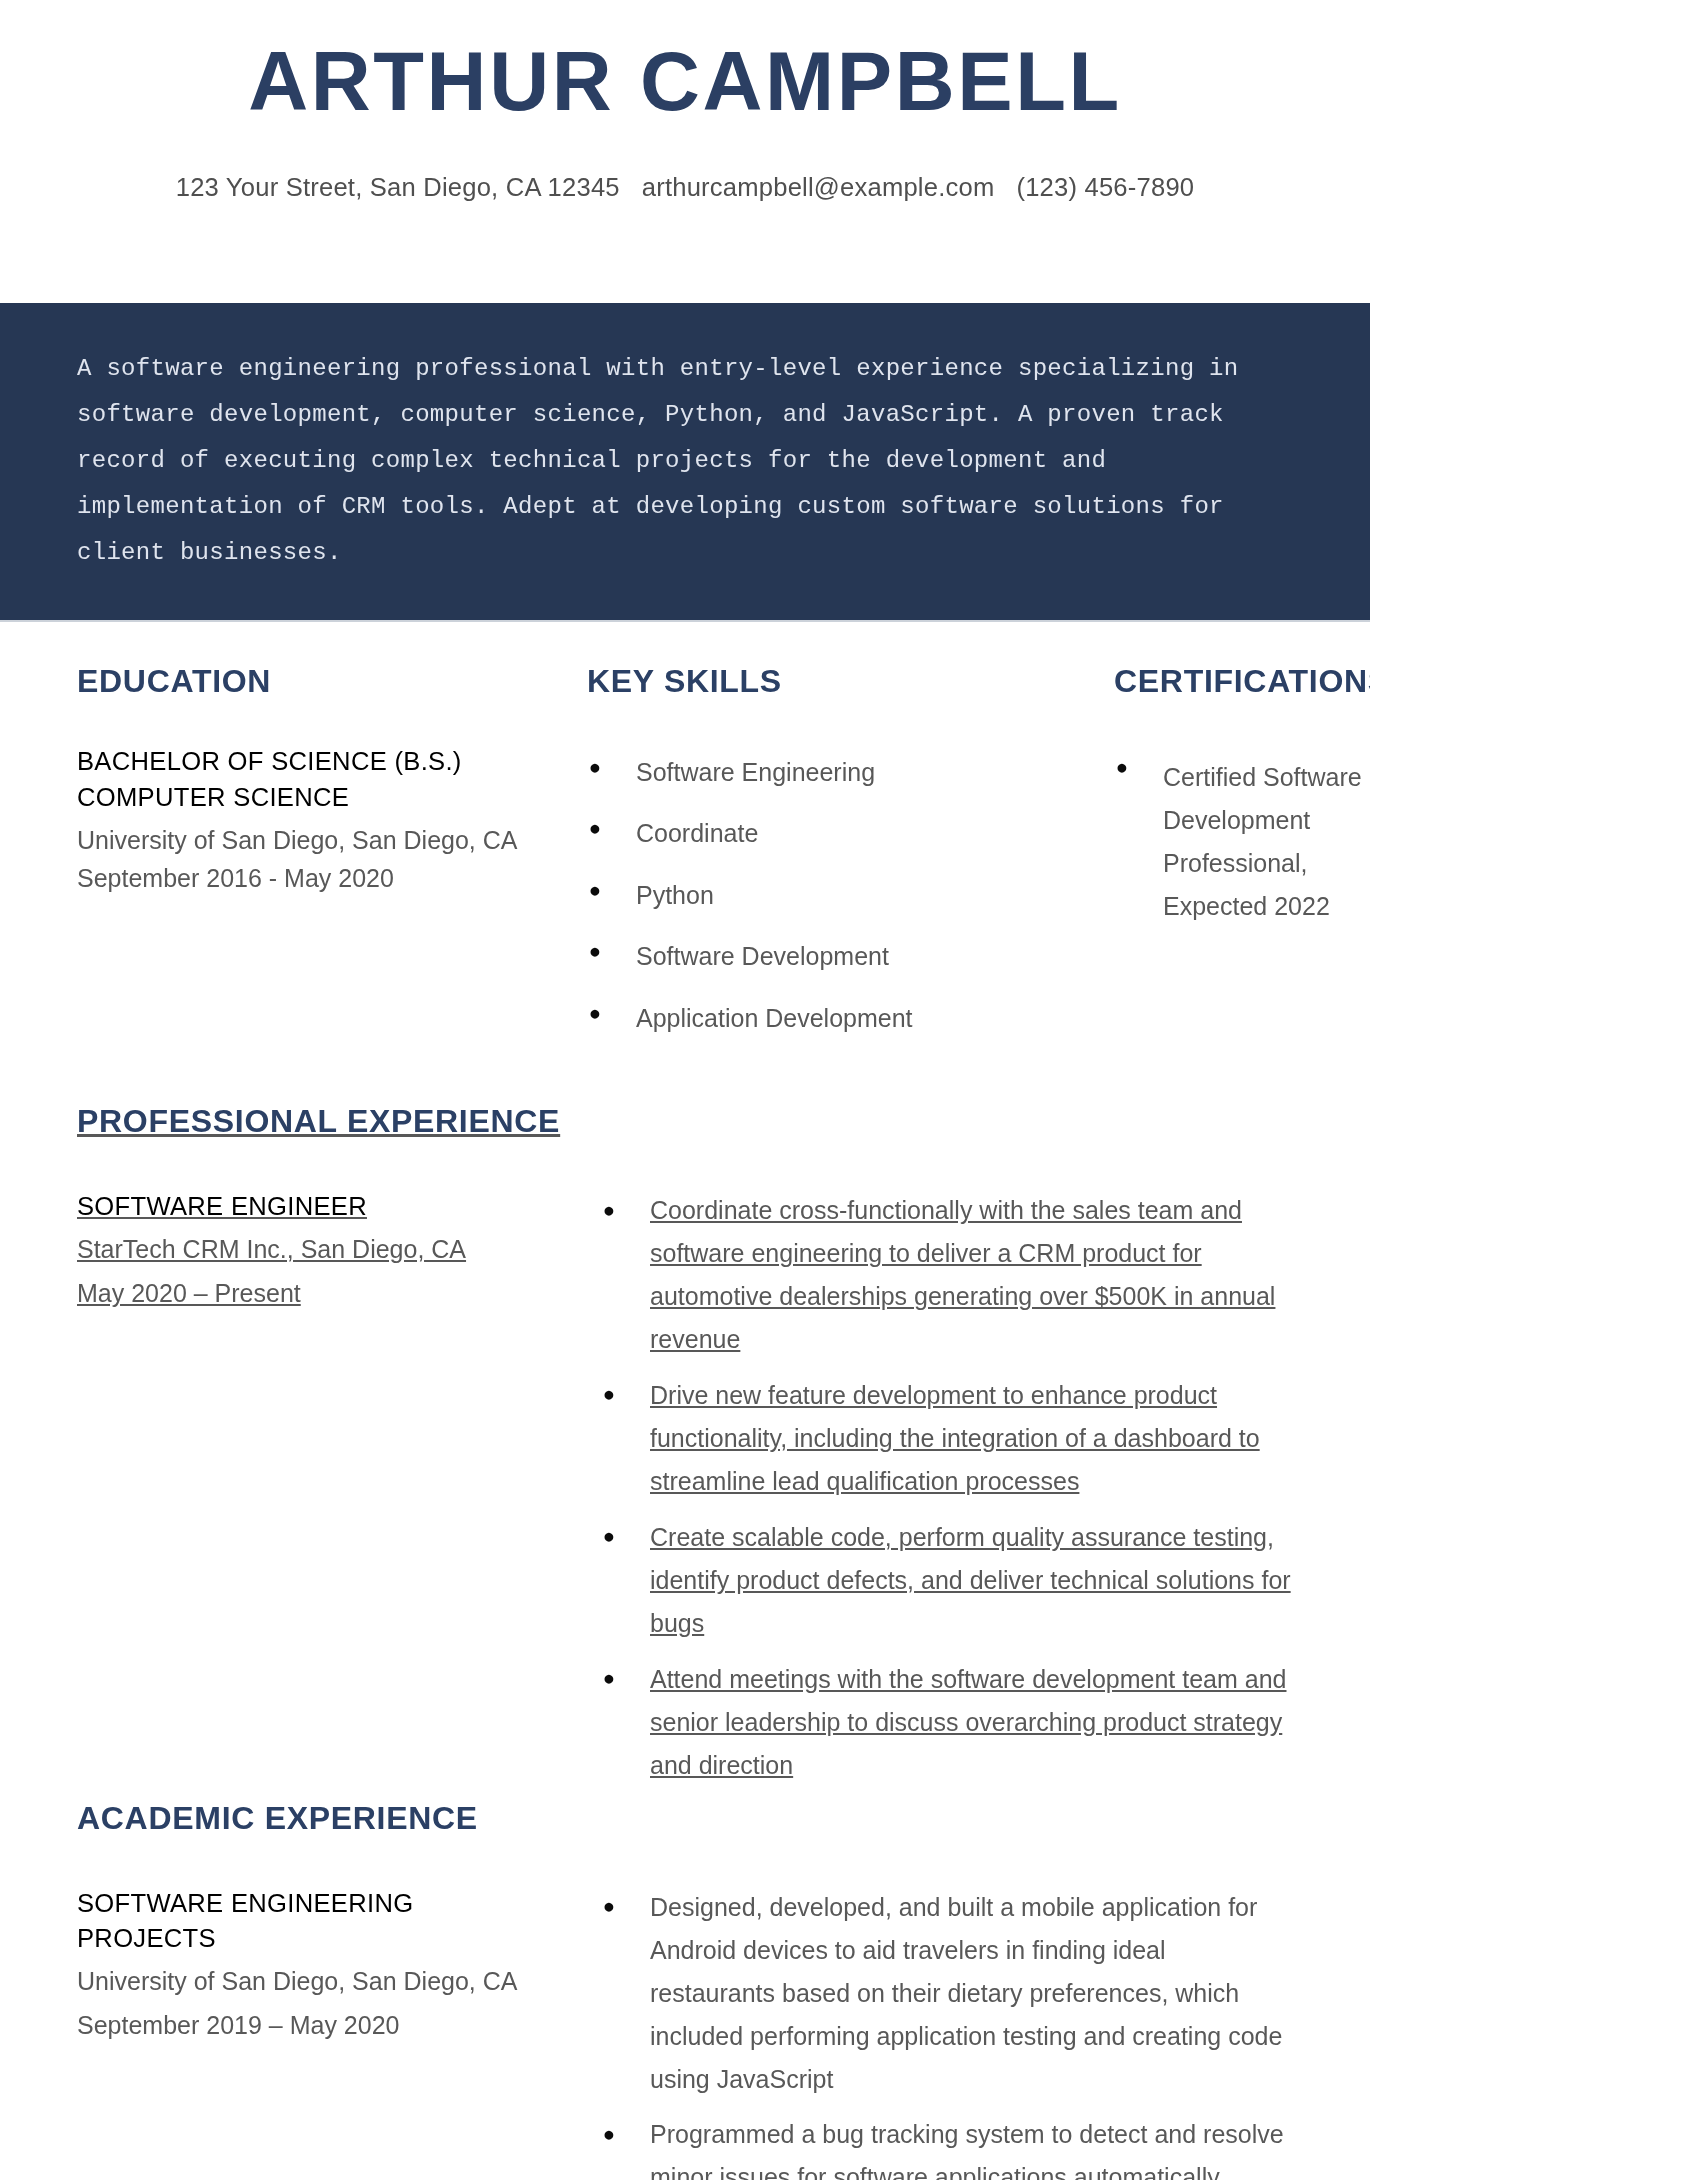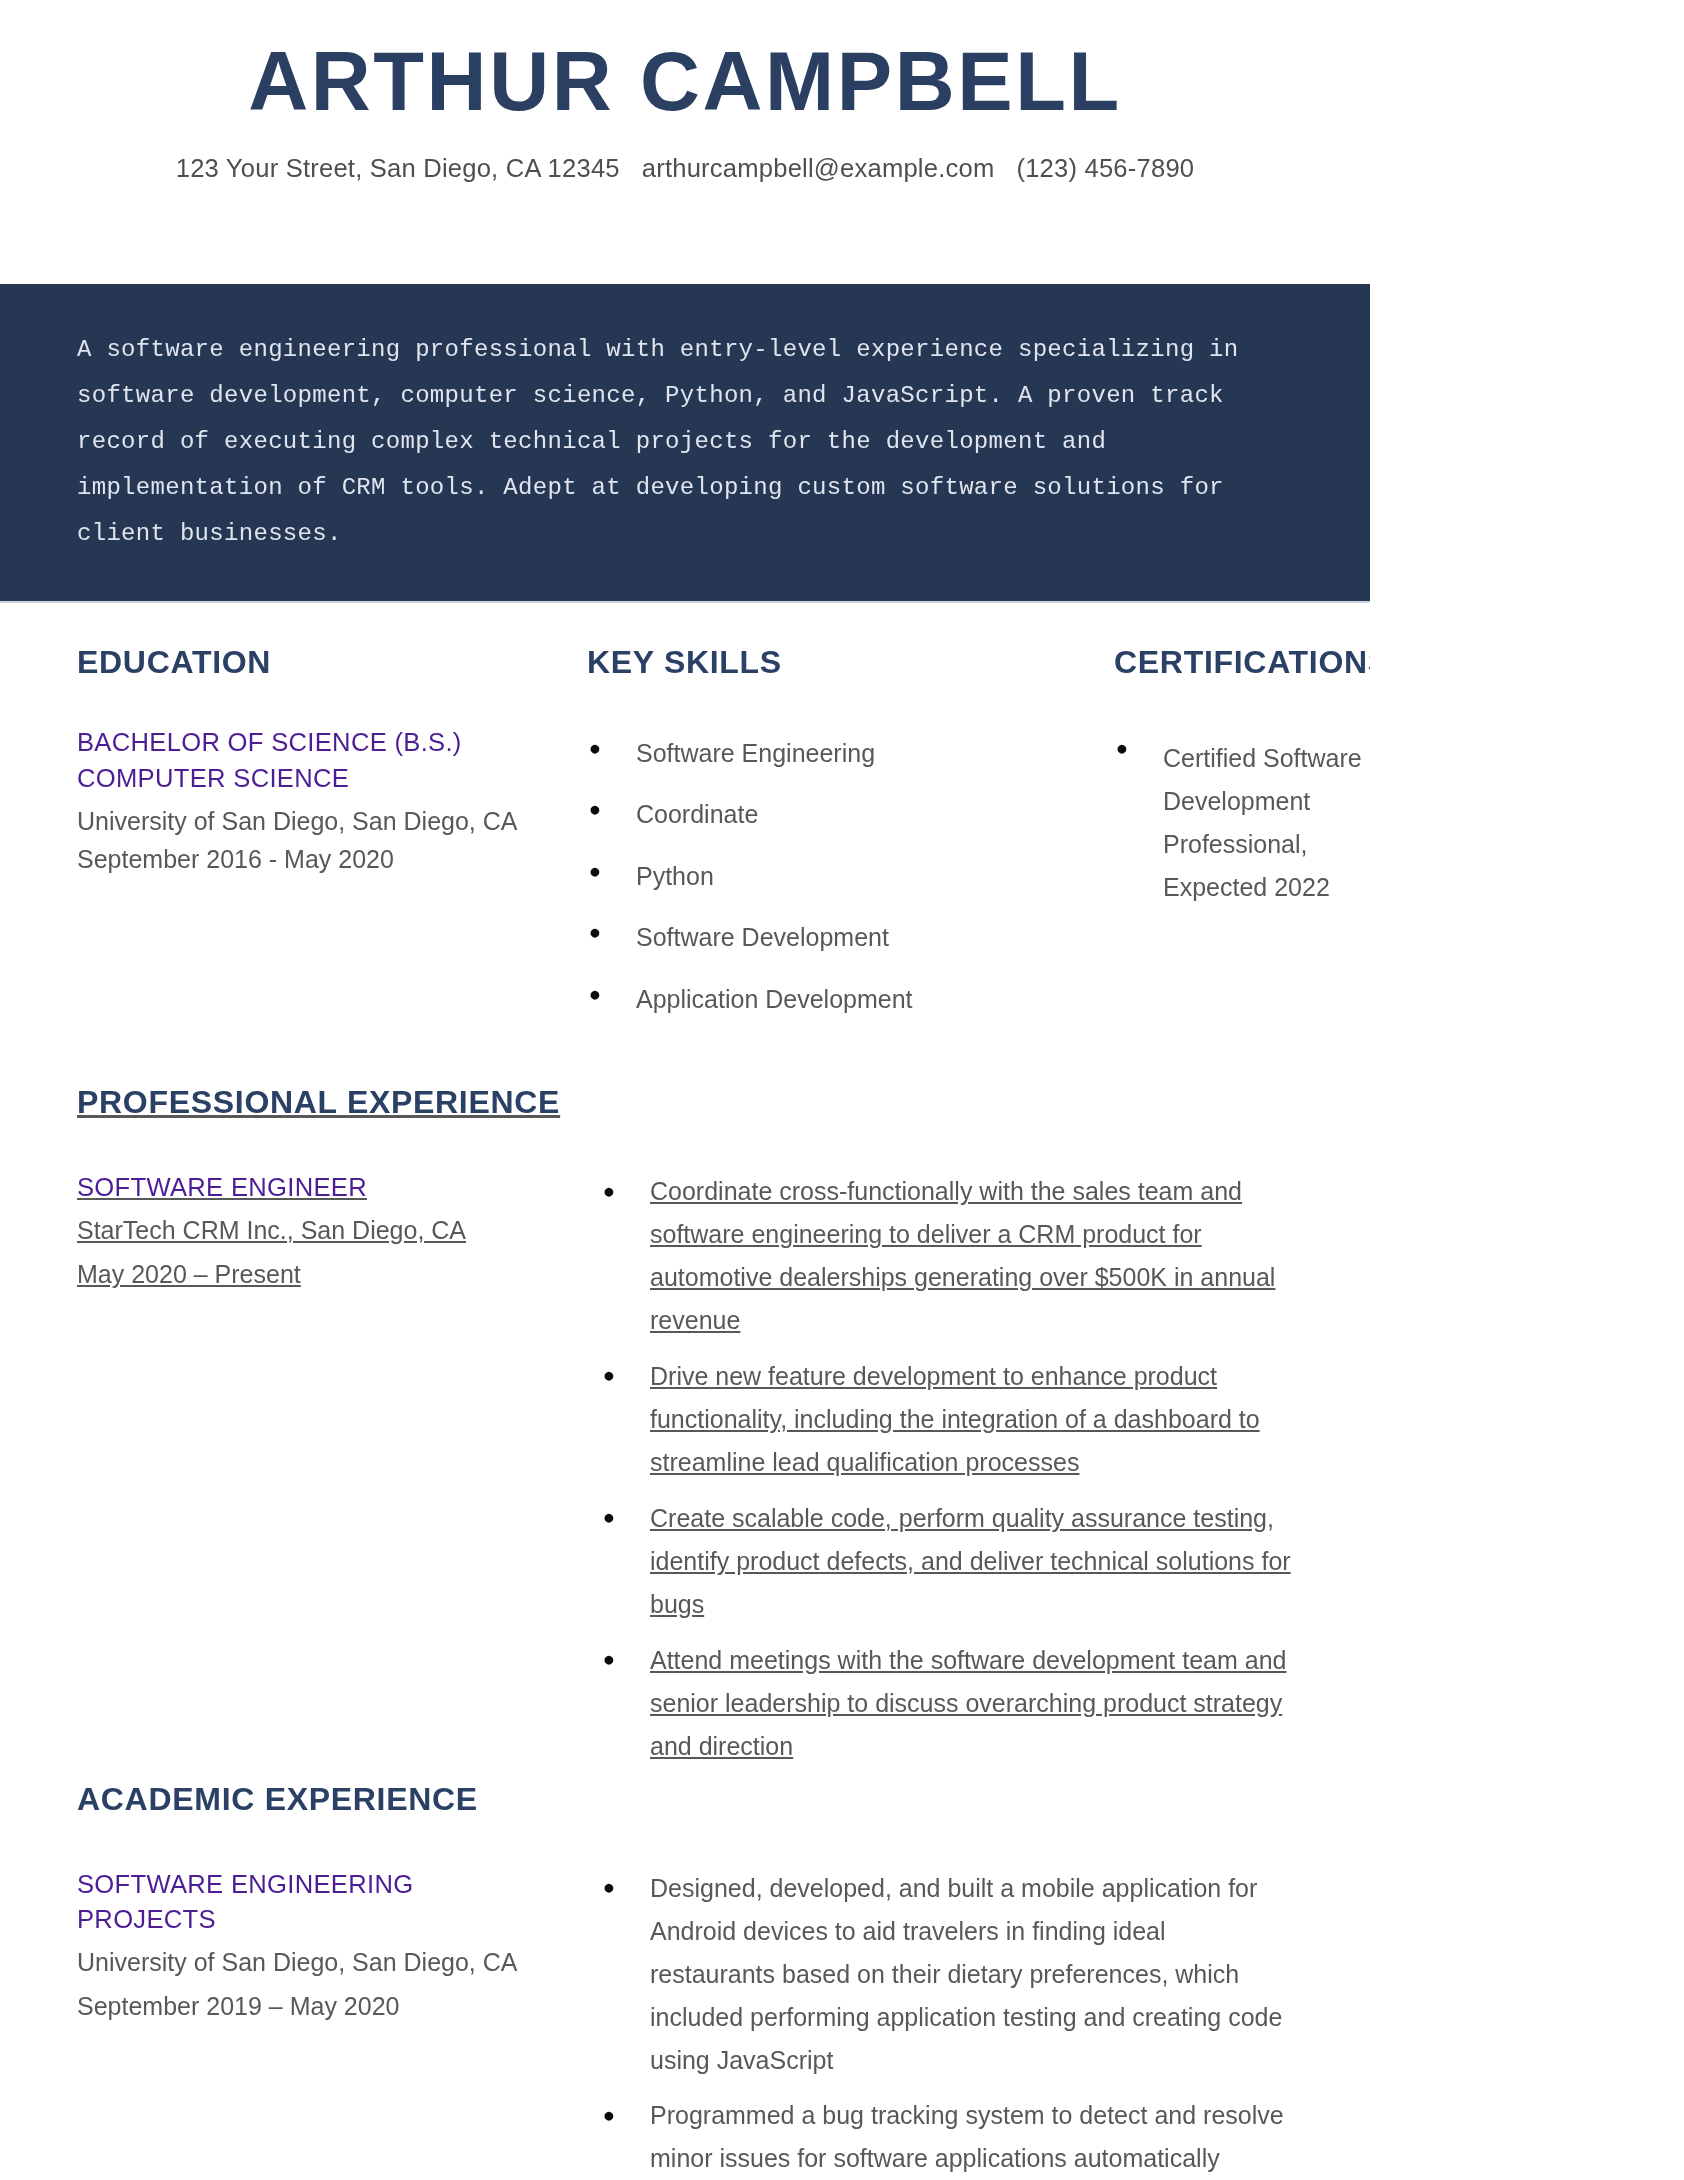--- a/index.html
+++ b/index.html
@@ -28,21 +28,21 @@
   }
   .name {
     margin: 0;
     font-size: 83px;
     line-height: 1.12;
     font-weight: 700;
     letter-spacing: 2.6px;
     color: #2b3f63;
   }
   .contact-line {
-    margin-top: 25px;
+    margin-top: 44px;
     font-size: 25.6px;
     color: #4f4f4f;
     letter-spacing: 0.2px;
   }
   .contact-line .sep {
     display: inline-block;
     width: 22px;
   }
 
   
@@ -77,21 +77,21 @@
   .columns {
     display: grid;
     grid-template-columns: 477px 494px auto;
     column-gap: 33px;
     padding: 0 77px;
     margin-top: 41px;
   }
   .subhead {
     font-size: 25.6px;
     line-height: 1.4;
-    color: #4c1d95;
+    color: #000000;
     letter-spacing: 0.3px;
   }
   .col .subhead { margin-top: 44px; }
   .plain-line {
     font-size: 25px;
     line-height: 1.55;
     color: #585858;
     margin-top: 5.1px;
   }
   .col .plain-line + .plain-line { margin-top: 0; }

